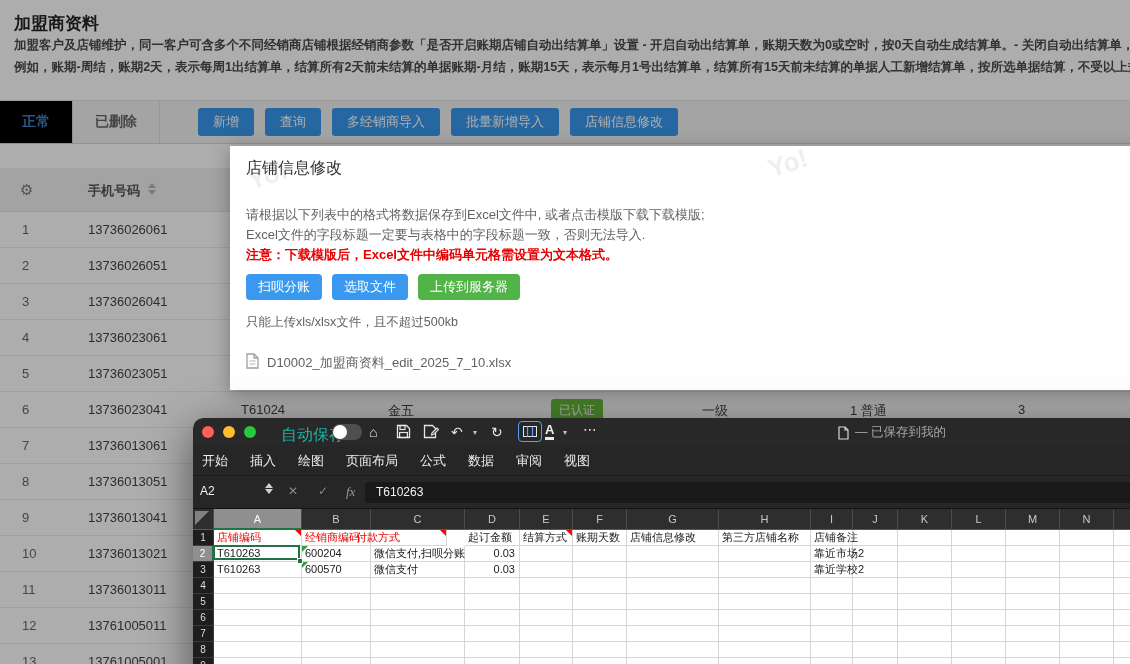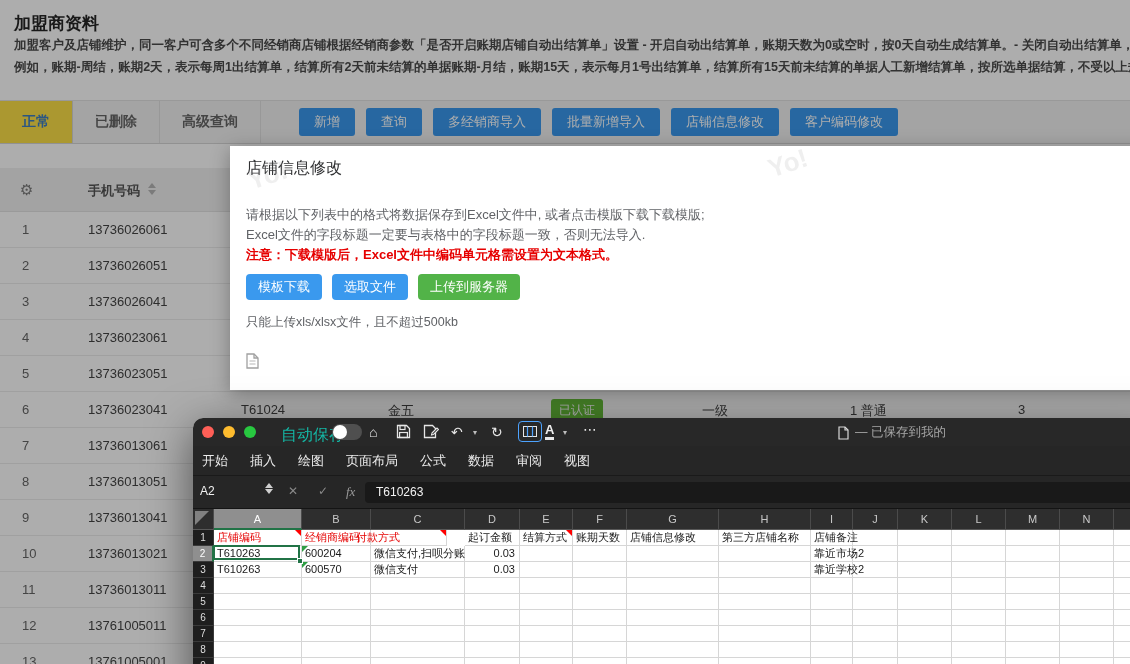--- a/index.html
+++ b/index.html
@@ -8,21 +8,21 @@
 
   
   .page { position:absolute; inset:0; background:#fff; }
   .page-title { position:absolute; left:14px; top:12px; font-size:17px; font-weight:bold; color:#262626; }
   .page-desc { position:absolute; left:14px; right:0; white-space:nowrap; overflow:hidden; font-size:12.5px; font-weight:600; color:#4a4a4a; }
   .desc1 { top:37px; } .desc2 { top:59px; }
 
   .tabbar { position:absolute; left:0; right:0; top:100px; height:44px; background:#f2f2f2; border-top:1px solid #e2e2e2; border-bottom:1px solid #d6d6d6; display:flex; align-items:center; }
   .tabs { display:flex; height:100%; }
   .tab { padding:0 22px; display:flex; align-items:center; font-size:14px; font-weight:600; color:#666; cursor:pointer; border-right:1px solid #e0e0e0; }
-  .tab.active { background:#fde047; color:#3f7fc1; border-right:1px solid #d6d6d6; }
+  .tab.active { background:#000000; color:#3f7fc1; border-right:1px solid #d6d6d6; }
   .actions { display:flex; gap:11px; margin-left:38px; }
   .btn-blue { height:28px; padding:0 15px; background:#3a99ee; color:#fff; font-size:13px; border:none; border-radius:3px; cursor:pointer; font-family:inherit; }
 
   .ptable { position:absolute; left:0; right:0; top:168px; bottom:0; }
   .pt-head { position:relative; height:44px; background:#f0f0f0; border-bottom:1px solid #e4e4e4; }
   .gear { position:absolute; left:20px; top:13px; font-size:15px; color:#7a7a7a; }
   .pt-phone-h { position:absolute; left:88px; top:14px; font-size:13px; font-weight:600; color:#555; }
   .sorter { position:absolute; left:148px; top:15px; display:flex; flex-direction:column; gap:2px; }
   .sorter i { width:0; height:0; border-left:4px solid transparent; border-right:4px solid transparent; }
   .sorter .up { border-bottom:5px solid #b5b5b5; }
@@ -101,29 +101,27 @@
 
 <div class="page">
   <div class="page-title">加盟商资料</div>
   <div class="page-desc desc1">加盟客户及店铺维护，同一客户可含多个不同经销商店铺根据经销商参数「是否开启账期店铺自动出结算单」设置 - 开启自动出结算单，账期天数为0或空时，按0天自动生成结算单。- 关闭自动出结算单，则需人工</div>
   <div class="page-desc desc2">例如，账期-周结，账期2天，表示每周1出结算单，结算所有2天前未结算的单据账期-月结，账期15天，表示每月1号出结算单，结算所有15天前未结算的单据人工新增结算单，按所选单据结算，不受以上规则限制</div>
 
   <div class="tabbar">
     <div class="tabs">
         <div class="tab active">正常</div>
         <div class="tab">已删除</div>
-        <div class="tab">高级查询</div>
       </div>
     <div class="actions">
         <button class="btn-blue">新增</button>
         <button class="btn-blue">查询</button>
         <button class="btn-blue">多经销商导入</button>
         <button class="btn-blue">批量新增导入</button>
         <button class="btn-blue">店铺信息修改</button>
-        <button class="btn-blue">客户编码修改</button>
       </div>
   </div>
 
   <div class="ptable">
     <div class="pt-head">
       <span class="gear">⚙</span>
       <span class="pt-phone-h">手机号码</span>
       <span class="sorter">
           <i class="up"></i>
           <i class="dn"></i>
@@ -197,33 +195,34 @@
 <div class="modal">
   <span class="wm wm1">Yo!</span>
   <span class="wm wm2">Yo!</span>
   <div class="modal-title">店铺信息修改</div>
   <div class="modal-body">
     <div>请根据以下列表中的格式将数据保存到Excel文件中, 或者点击模版下载下载模版;</div>
     <div>Excel文件的字段标题一定要与表格中的字段标题一致，否则无法导入.</div>
     <div class="modal-warning">注意：下载模版后，Excel文件中编码单元格需设置为文本格式。</div>
   </div>
   <div class="modal-btns">
-    <button class="mbtn blue">模板下载</button>
+    <button class="mbtn blue">扫呗分账</button>
     <button class="mbtn blue">选取文件</button>
     <button class="mbtn green">上传到服务器</button>
   </div>
   <div class="modal-hint">只能上传xls/xlsx文件，且不超过500kb</div>
   <div class="file-row">
     <span class="doc-ic">
       <svg width="13" height="16" viewBox="0 0 13 16">
           <path d="M1 1h7l4 4v10H1z" fill="none" stroke="#a0a0a0" stroke-width="1.3"></path>
           <path d="M8 1v4h4" fill="none" stroke="#a0a0a0" stroke-width="1.3"></path>
           <path d="M3.5 8h6M3.5 11h6" stroke="#b5b5b5" stroke-width="1"></path>
         </svg>
     </span>
+    <span>D10002_加盟商资料_edit_2025_7_10.xlsx</span>
   </div>
 </div>
 
 <div class="excel">
   <div class="xl-titlebar">
     <span class="light l-red"></span>
     <span class="light l-yel"></span>
     <span class="light l-grn"></span>
     <span class="autosave">自动保存</span>
     <span class="toggle">

